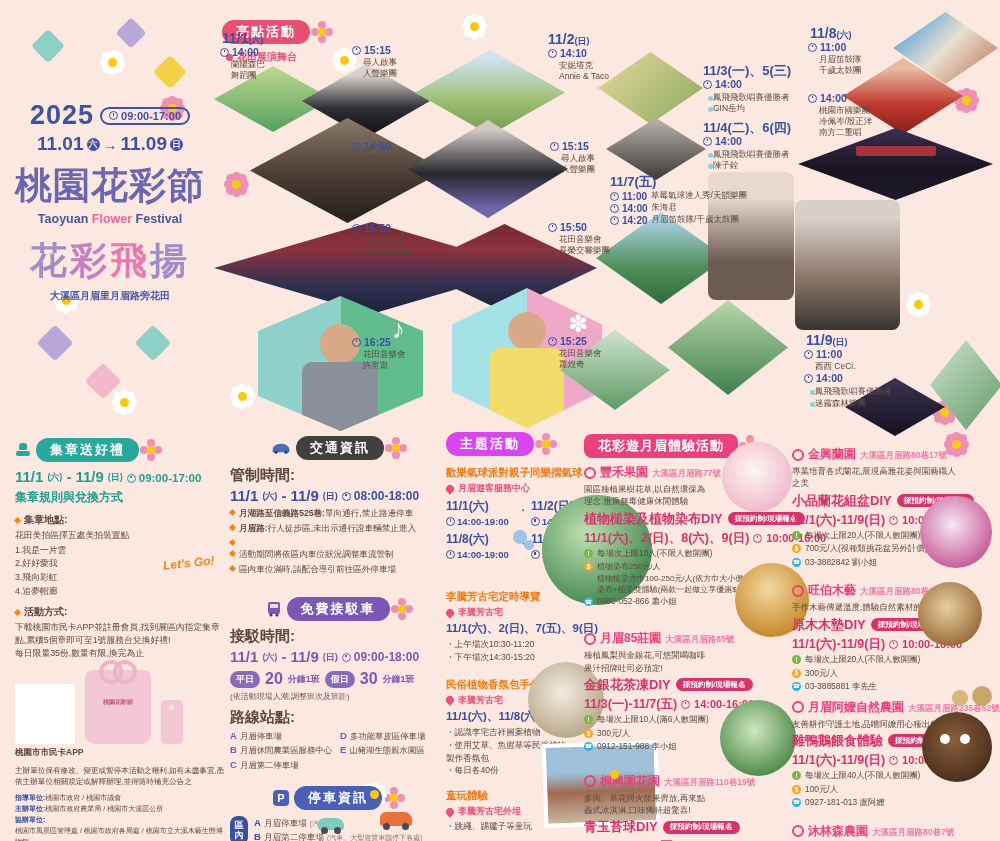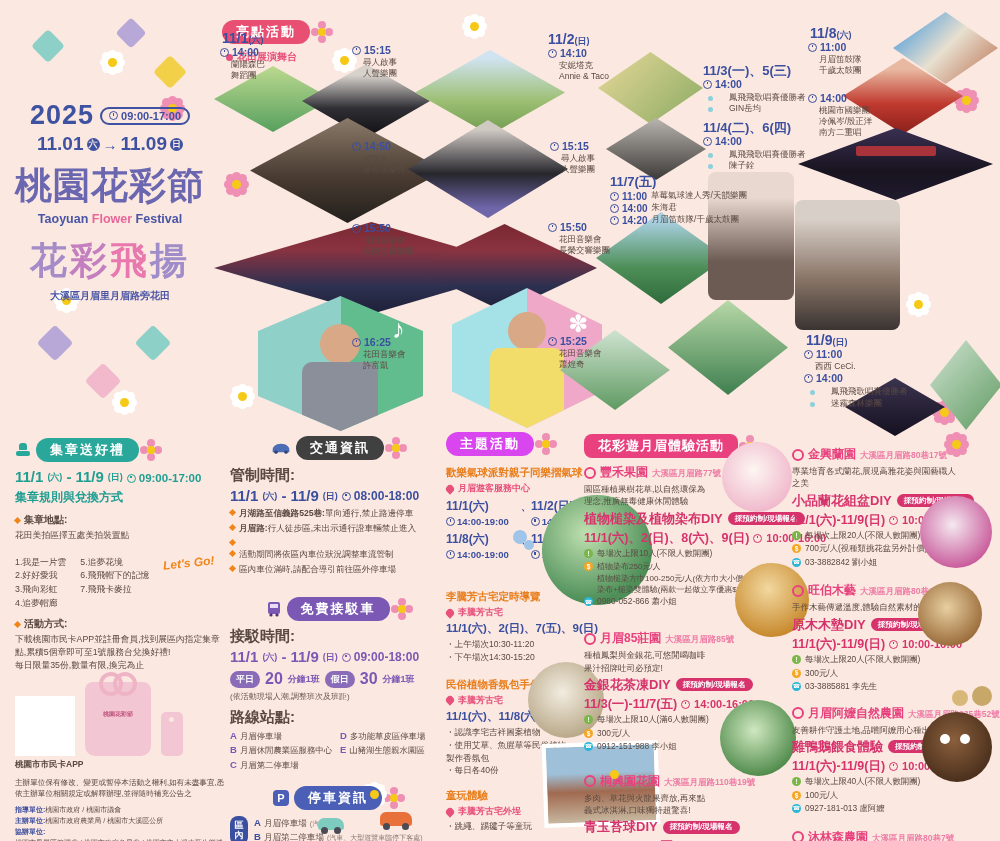--- a/index.html
+++ b/index.html
@@ -40,21 +40,21 @@
   .inlineflower i{position:absolute;left:3px;top:3px;width:8px;height:8px;border-radius:50%;background:#f6c916}
   .inlineflower i::before{content:"";position:absolute;left:0;top:0;width:8px;height:8px;border-radius:50%;background:#ef8fb4;
     box-shadow:0 -7px #ef8fb4,0 7px #ef8fb4,-7px 0 #ef8fb4,7px 0 #ef8fb4;z-index:-1}
   
   .day{font-size:14px;font-weight:800;color:#3b4fa0;white-space:nowrap}
   .day .dwk{font-size:9px;font-weight:800}
   .time{font-size:10.5px;font-weight:800;color:#3b4fa0;display:flex;align-items:center;gap:3px;white-space:nowrap}
   .clk{width:7px;height:7px;border:1.5px solid currentColor;border-radius:50%;display:inline-block;position:relative;flex:none}
   .clk::after{content:"";position:absolute;left:2.5px;top:1px;width:1.5px;height:2.5px;background:currentColor}
   .name{font-size:8.5px;color:#5a4a42;line-height:1.3;margin-left:11px;margin-top:1px}
-  .arow{display:flex;align-items:center;gap:16px;font-size:8.5px;color:#5a4a42;margin-top:2px;white-space:nowrap}
+  .arow{display:flex;align-items:center;gap:0;font-size:8.5px;color:#5a4a42;margin-top:2px;white-space:nowrap}
   .fb{width:5px;height:5px;border-radius:50%;background:#8ecfdd;flex:none}
   .rowline{display:flex;align-items:center;gap:4px;margin-top:2px;white-space:nowrap}
   .rowline .rt{font-size:10px;font-weight:800;color:#3b4fa0;display:flex;align-items:center;gap:3px}
   .rowline .rn{font-size:8.5px;color:#5a4a42}
   .stagebul{display:flex;align-items:center;gap:4px;font-size:10px;font-weight:800;color:#e8517c;white-space:nowrap}
   .fdot{width:7px;height:7px;border-radius:50%;background:#e8517c;flex:none}
   
   .tile{position:absolute}
   .dia{clip-path:polygon(50% 0,100% 50%,50% 100%,0 50%)}
   .hex{clip-path:polygon(50% 0,100% 26%,100% 74%,50% 100%,0 74%,0 26%)}
@@ -66,21 +66,21 @@
   .col{position:absolute}
   .sdate{display:flex;align-items:flex-end;gap:4px;white-space:nowrap;margin-top:6px}
   .sdate .big{font-size:15px;font-weight:800}
   .sdate .sm{font-size:9px;font-weight:800;padding-bottom:1px}
   .sdate .tm{font-size:11.5px;font-weight:800;display:flex;align-items:center;gap:3px;padding-bottom:1px}
   .c-teal{color:#1f9e92}.c-blue{color:#3b4fa0}.c-purp{color:#7c58b5}
   .ssub{color:#1f9e92;font-weight:800;font-size:12px;margin-top:4px}
   .blabel{display:flex;align-items:center;gap:4px;font-size:10px;font-weight:800;color:#5a4a42;margin-top:7px}
   .diam{width:5px;height:5px;background:#f08519;transform:rotate(45deg);flex:none}
   .btxt{font-size:8.8px;line-height:1.45;margin-top:2px}
-  .spots{display:flex;gap:14px;font-size:8.8px;line-height:1.55;margin-top:14px}
+  .spots{display:flex;gap:14px;font-size:8.8px;line-height:1.55;margin-top:2px}
   .letsgo{font-style:italic;font-weight:800;color:#f08519;transform:rotate(-6deg);font-size:12px}
   .qr{width:54px;height:54px;background:#fff;border:3px solid #fff;
       background-image:repeating-linear-gradient(0deg,#333 0 3px,#fff 3px 6px),repeating-linear-gradient(90deg,#333 0 3px,#fff 3px 6px);background-blend-mode:screen}
   .bag{width:66px;height:74px;background:#f3c6d3;border-radius:8px 8px 10px 10px;position:relative}
   .bag::before{content:"";position:absolute;left:14px;top:-10px;width:16px;height:16px;border:4px solid #eeb4c6;border-radius:50%}
   .bag::after{content:"";position:absolute;right:14px;top:-10px;width:16px;height:16px;border:4px solid #eeb4c6;border-radius:50%}
   .bagtxt{position:absolute;left:0;right:0;top:28px;text-align:center;font-size:6px;color:#c2557e;font-weight:800}
   .tagill{width:22px;height:44px;background:#f3c6d3;border-radius:5px;position:relative}
   .tagill::before{content:"";position:absolute;left:8px;top:5px;width:5px;height:5px;border-radius:50%;background:#fbe8e0}
   .applbl{font-size:8.5px;font-weight:700;margin-top:3px}
@@ -429,23 +429,20 @@
     <div class="blabel">
         <span class="diam"></span>
         <span>集章地點:</span>
       </div>
     <div class="btxt">花田美拍區擇五處美拍裝置點</div>
     <div class="spots">
       <span class="pre">1.我是一片雲
 2.好好愛我
 3.飛向彩虹
 4.追夢帽廊</span>
-      <span class="pre">5.追夢花境
-6.飛飛帽下的記憶
-7.飛飛卡麥拉</span>
     </div>
     <div class="blabel">
         <span class="diam"></span>
         <span>活動方式:</span>
       </div>
     <div class="btxt pre">下載桃園市民卡APP並註冊會員,找到展區內指定集章點,累積5個章即可至1號服務台兌換好禮!
 每日限量35份,數量有限,換完為止</div>
     <div class="letsgo abs" style="left:148px;top:118px">Let's Go!</div>
     <div style="display:flex;align-items:flex-end;gap:10px;margin-top:10px">
       <span class="qr"></span>
@@ -833,21 +830,21 @@
         </div>
       <div class="vrow">
           <span class="ic o"></span>
           <span>300元/人</span>
         </div>
       <div class="vrow">
           <span class="ic b"></span>
           <span>03-3885881 李先生</span>
         </div>
     </div>
-    <div class="vcard" style="margin-top:12px">
+    <div class="vcard" style="margin-top:6px">
       <div class="vhead">
           <span class="vdot"></span>
           <span class="vn">月眉阿嬤自然農園</span>
           <span class="vaddr">大溪區月眉路235巷52號</span>
         </div>
       <div class="vdesc">友善耕作守護土地,品嚐阿嬤用心種出的自然好味</div>
       <div class="vdiy">
           <span class="diyt">雞鴨鵝餵食體驗</span>
           <span class="tagp">採預約制/現場報名</span>
         </div>

